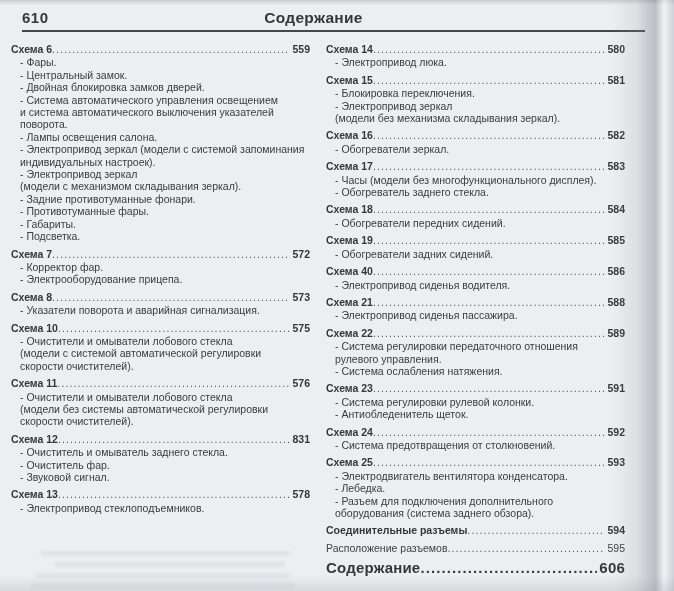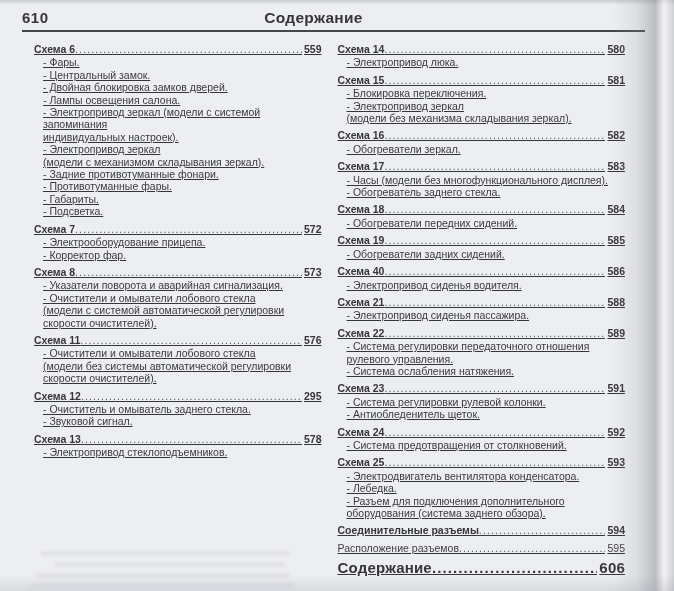--- a/index.html
+++ b/index.html
@@ -48,22 +48,22 @@
     border-bottom:2.5px solid #45464d;
   }
   .pageno{font-size:15px;font-weight:bold;letter-spacing:.5px;}
   .htitle{
     position:absolute;left:0;right:40px;top:0;text-align:center;
     font-size:15.5px;font-weight:bold;letter-spacing:.3px;
   }
 
   
   .content{
-    display:flex;gap:16px;margin:6px 49px 0 34px;
-    font-size:10.5px;line-height:12.4px;text-decoration:underline;
+    display:flex;gap:16px;margin:6px 49px 0 11px;
+    font-size:10.5px;line-height:12.4px;
   }
   .col{flex:1;min-width:0;}
 
   .entry .toc-line{display:flex;align-items:baseline;margin:5px 0 1px;}
   .entry.schema .toc-line,
   .entry.bold .toc-line{font-weight:bold;}
   .entry.plain .toc-line{font-weight:normal;color:#3d3e44;}
   .entry.large .toc-line{font-weight:bold;font-size:15px;margin-top:8px;letter-spacing:.2px;}
   .t{white-space:nowrap;}
   .p{white-space:nowrap;padding-left:2px;}
@@ -95,69 +95,78 @@
     <div class="col">
         <div class="entry schema">
           <div class="toc-line">
             <span class="t">Схема 6</span>
             <span class="dots"></span>
             <span class="p">559</span>
           </div>
           <div class="sub">- Фары.</div>
           <div class="sub">- Центральный замок.</div>
           <div class="sub">- Двойная блокировка замков дверей.</div>
+          <div class="sub">- Система автоматического управления освещением
+и система автоматического выключения указателей
+поворота.</div>
           <div class="sub">- Лампы освещения салона.</div>
           <div class="sub">- Электропривод зеркал (модели с системой запоминания
 индивидуальных настроек).</div>
           <div class="sub">- Электропривод зеркал
 (модели с механизмом складывания зеркал).</div>
           <div class="sub">- Задние противотуманные фонари.</div>
           <div class="sub">- Противотуманные фары.</div>
           <div class="sub">- Габариты.</div>
           <div class="sub">- Подсветка.</div>
         </div>
         <div class="entry schema">
           <div class="toc-line">
             <span class="t">Схема 7</span>
             <span class="dots"></span>
             <span class="p">572</span>
           </div>
+          <div class="sub">- Корректор фар.</div>
           <div class="sub">- Электрооборудование прицепа.</div>
-          <div class="sub">- Корректор фар.</div>
         </div>
         <div class="entry schema">
           <div class="toc-line">
             <span class="t">Схема 8</span>
             <span class="dots"></span>
             <span class="p">573</span>
           </div>
           <div class="sub">- Указатели поворота и аварийная сигнализация.</div>
         </div>
         <div class="entry schema">
+          <div class="toc-line">
+            <span class="t">Схема 10</span>
+            <span class="dots"></span>
+            <span class="p">575</span>
+          </div>
           <div class="sub">- Очистители и омыватели лобового стекла
 (модели с системой автоматической регулировки
 скорости очистителей).</div>
         </div>
         <div class="entry schema">
           <div class="toc-line">
             <span class="t">Схема 11</span>
             <span class="dots"></span>
             <span class="p">576</span>
           </div>
           <div class="sub">- Очистители и омыватели лобового стекла
 (модели без системы автоматической регулировки
 скорости очистителей).</div>
         </div>
         <div class="entry schema">
           <div class="toc-line">
             <span class="t">Схема 12</span>
             <span class="dots"></span>
-            <span class="p">295</span>
+            <span class="p">831</span>
           </div>
           <div class="sub">- Очиститель и омыватель заднего стекла.</div>
+          <div class="sub">- Очиститель фар.</div>
           <div class="sub">- Звуковой сигнал.</div>
         </div>
         <div class="entry schema">
           <div class="toc-line">
             <span class="t">Схема 13</span>
             <span class="dots"></span>
             <span class="p">578</span>
           </div>
           <div class="sub">- Электропривод стеклоподъемников.</div>
         </div>

